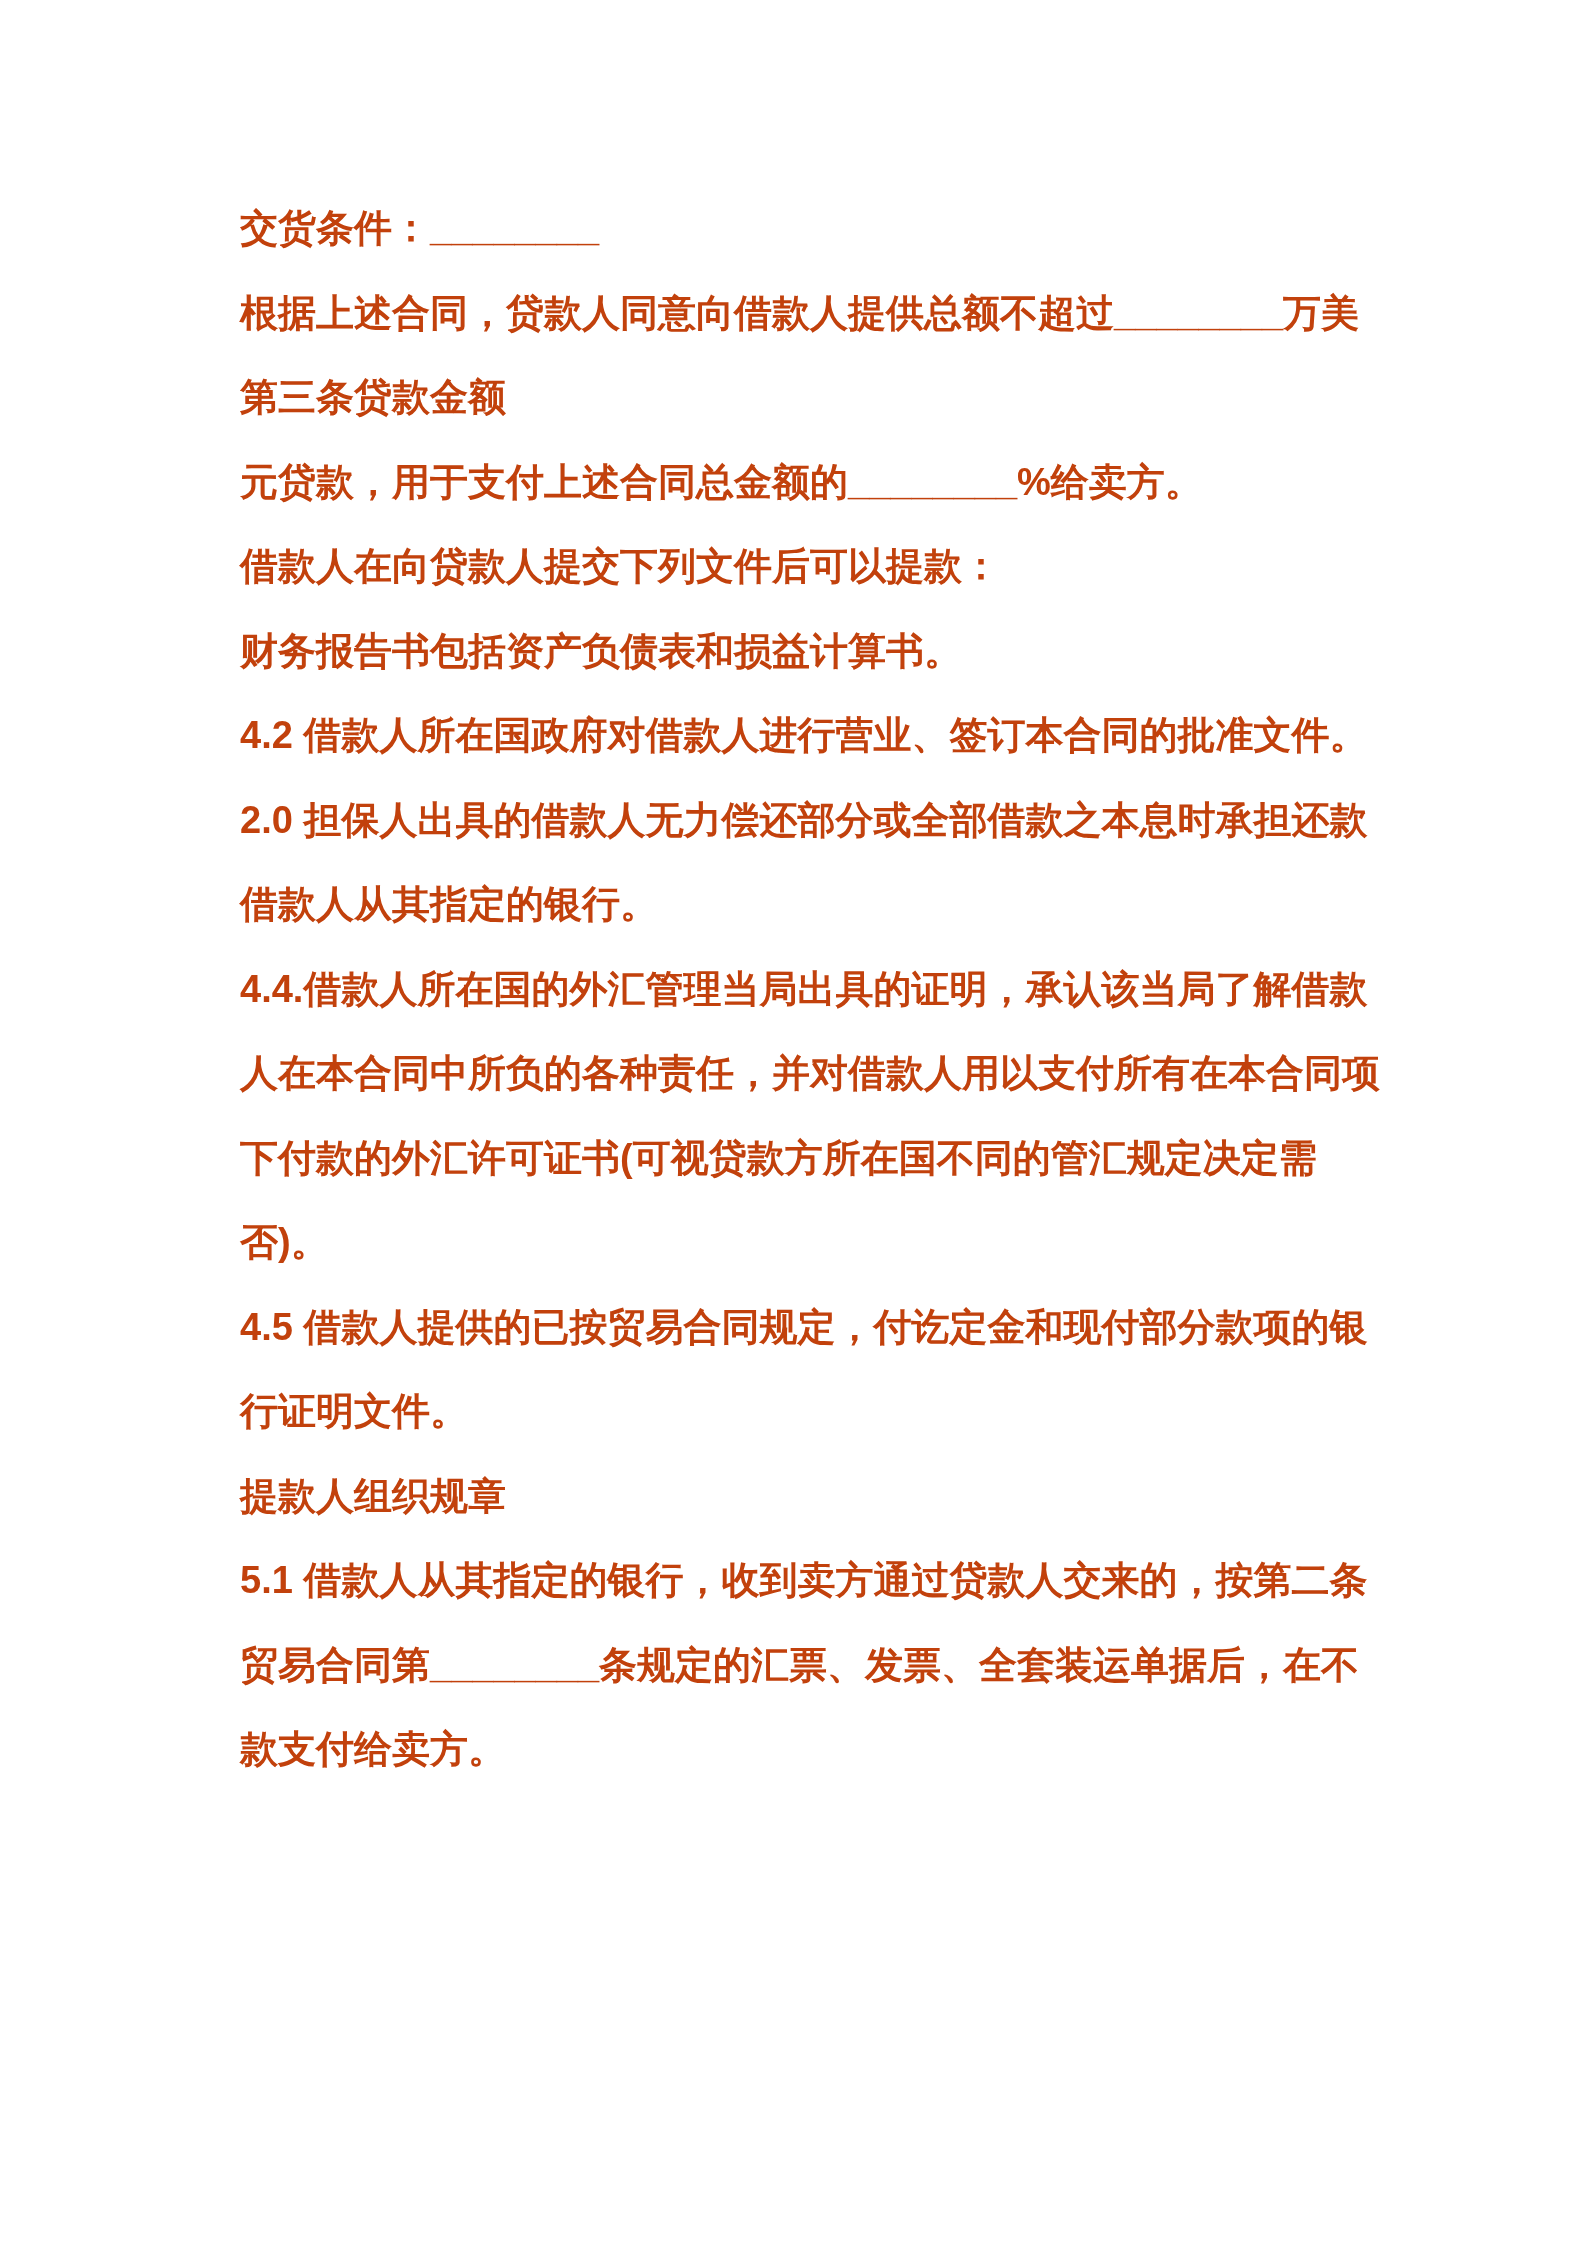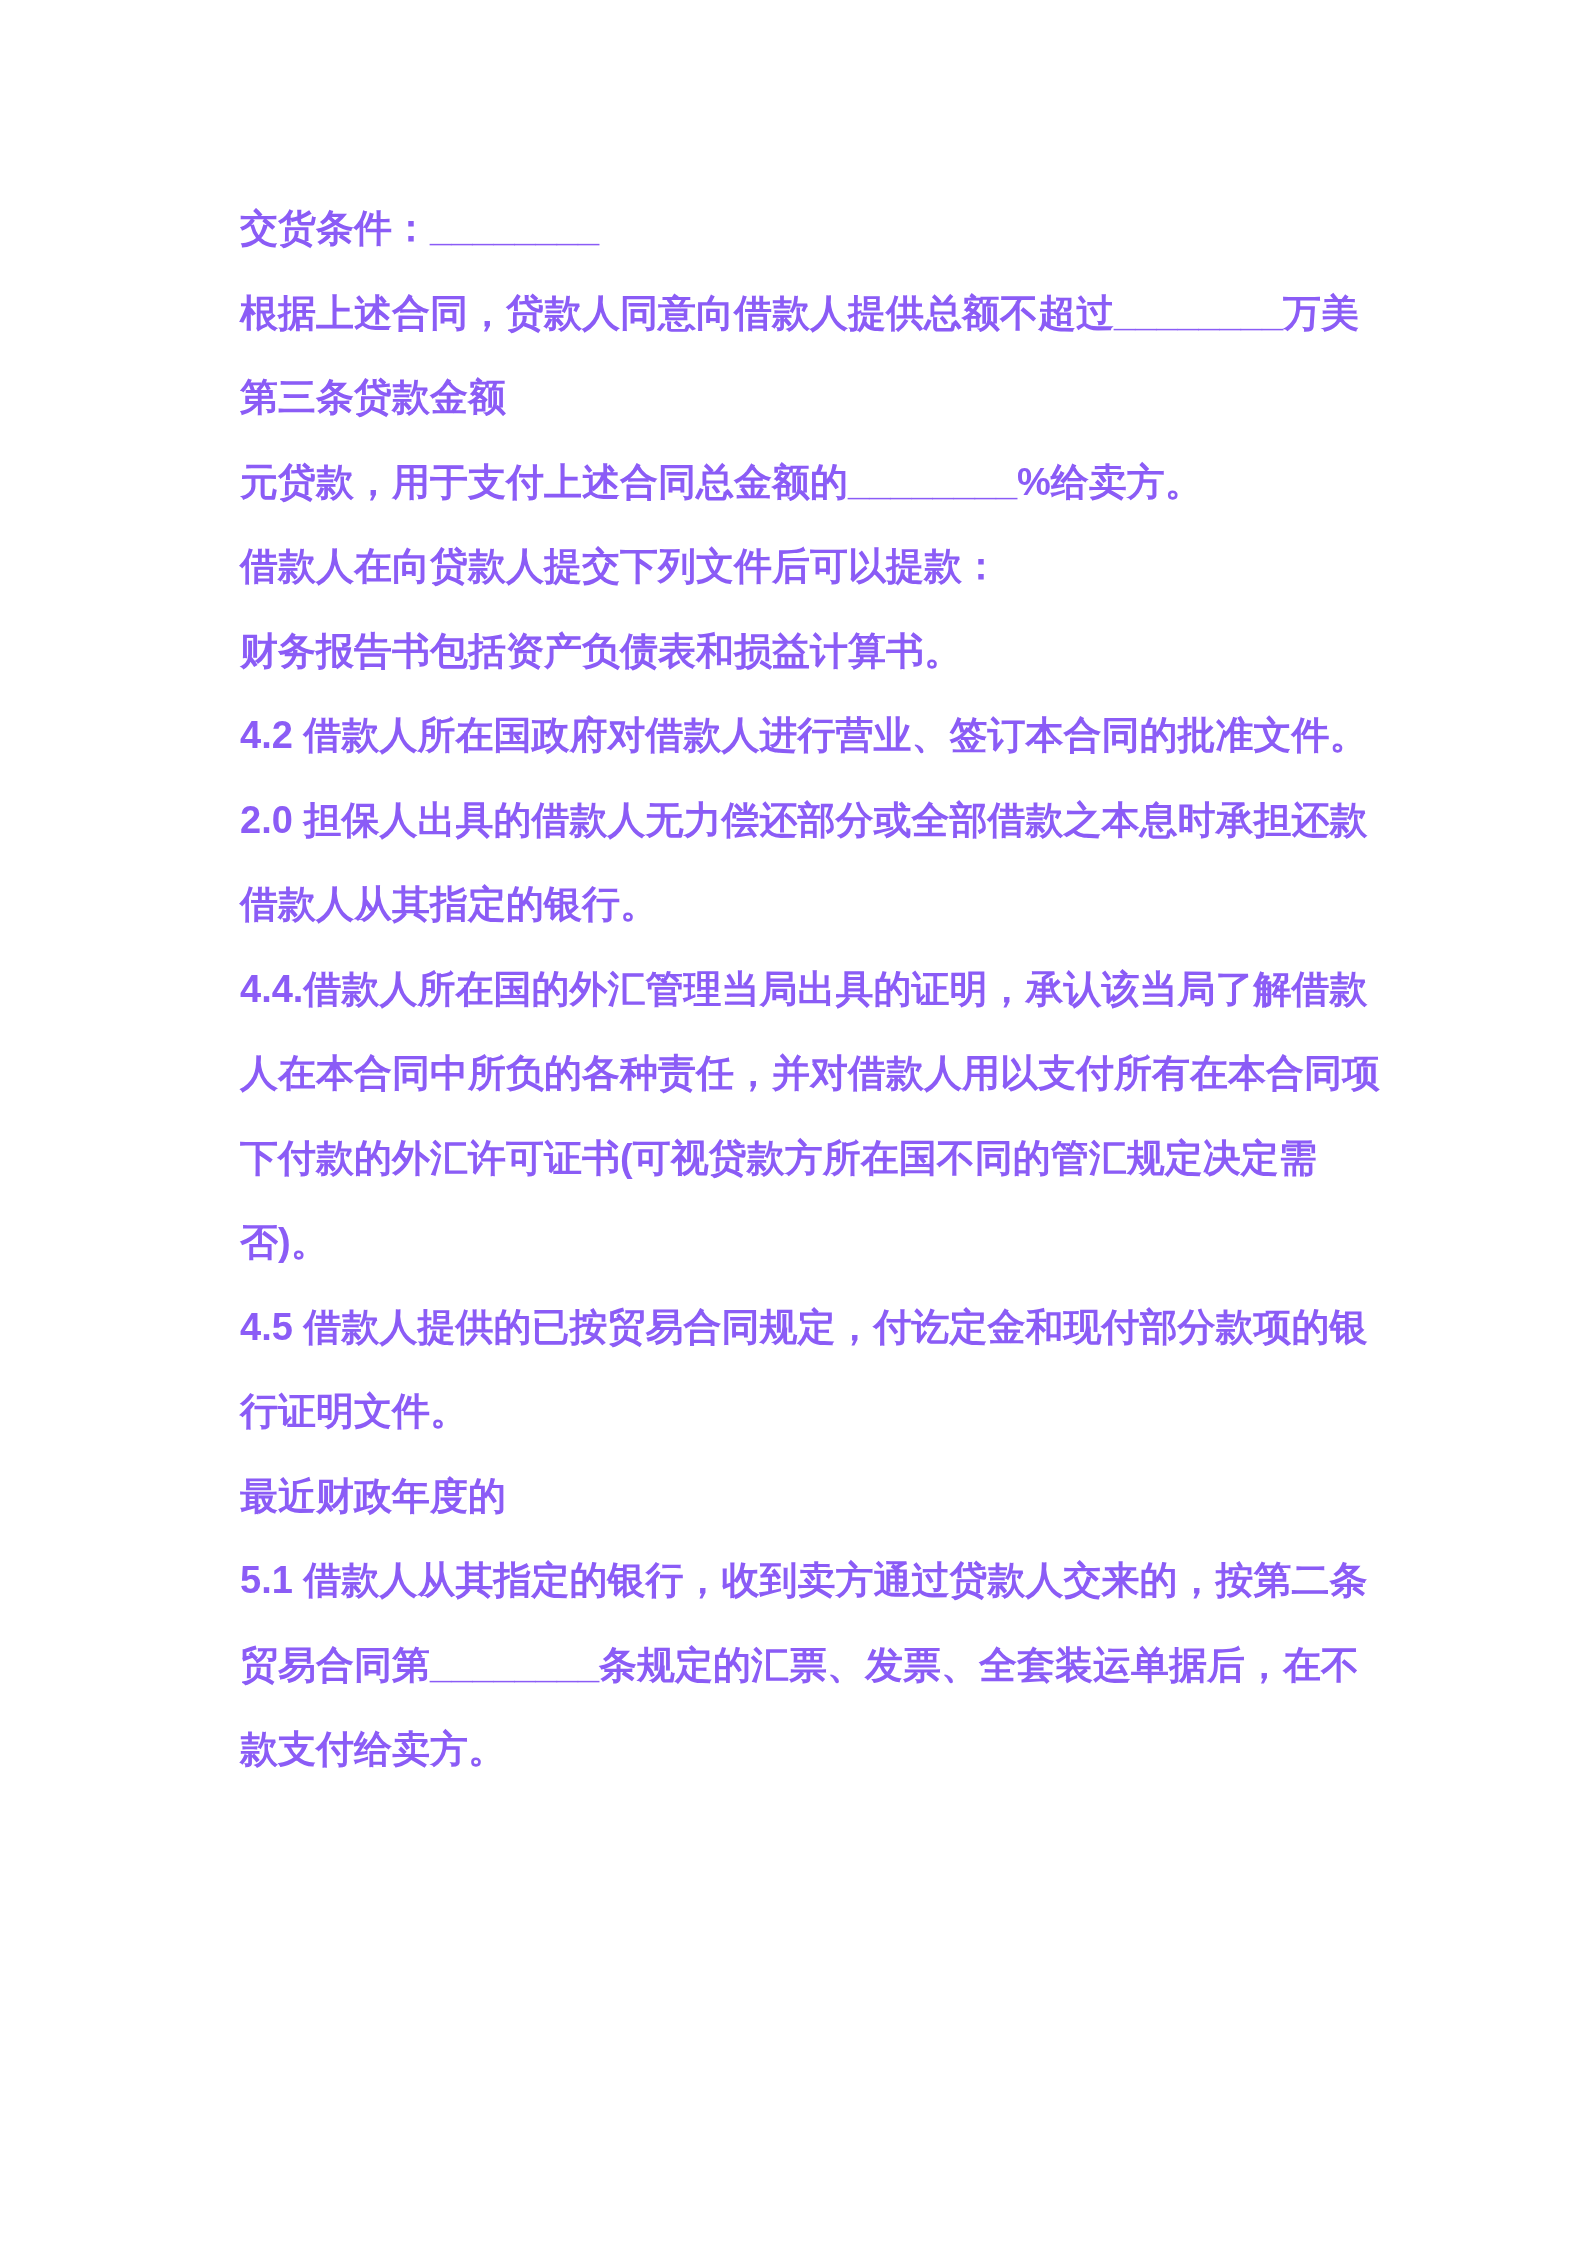--- a/index.html
+++ b/index.html
@@ -16,21 +16,21 @@
   }
   .text-block {
     position: absolute;
     left: 240px;
     top: 186px;
     width: 1140px;
     font-family: "Liberation Sans", sans-serif;
     font-weight: 700;
     font-size: 38px;
     line-height: 84.5px;
-    color: #8b5cf6;
+    color: #c2410c;
     letter-spacing: 0;
   }
   .line {
     white-space: pre;
     height: 84.5px;
   }
 </style>
 </head>
 <body>
 
@@ -44,18 +44,18 @@
       <div class="line">财务报告书包括资产负债表和损益计算书。</div>
       <div class="line">4.2 借款人所在国政府对借款人进行营业、签订本合同的批准文件。</div>
       <div class="line">2.0 担保人出具的借款人无力偿还部分或全部借款之本息时承担还款</div>
       <div class="line">借款人从其指定的银行。</div>
       <div class="line">4.4.借款人所在国的外汇管理当局出具的证明，承认该当局了解借款</div>
       <div class="line">人在本合同中所负的各种责任，并对借款人用以支付所有在本合同项</div>
       <div class="line">下付款的外汇许可证书(可视贷款方所在国不同的管汇规定决定需</div>
       <div class="line">否)。</div>
       <div class="line">4.5 借款人提供的已按贸易合同规定，付讫定金和现付部分款项的银</div>
       <div class="line">行证明文件。</div>
-      <div class="line">最近财政年度的</div>
+      <div class="line">提款人组织规章</div>
       <div class="line">5.1 借款人从其指定的银行，收到卖方通过贷款人交来的，按第二条</div>
       <div class="line">贸易合同第________条规定的汇票、发票、全套装运单据后，在不</div>
       <div class="line">款支付给卖方。</div>
     </div>
 </div>
 
 </body></html>

